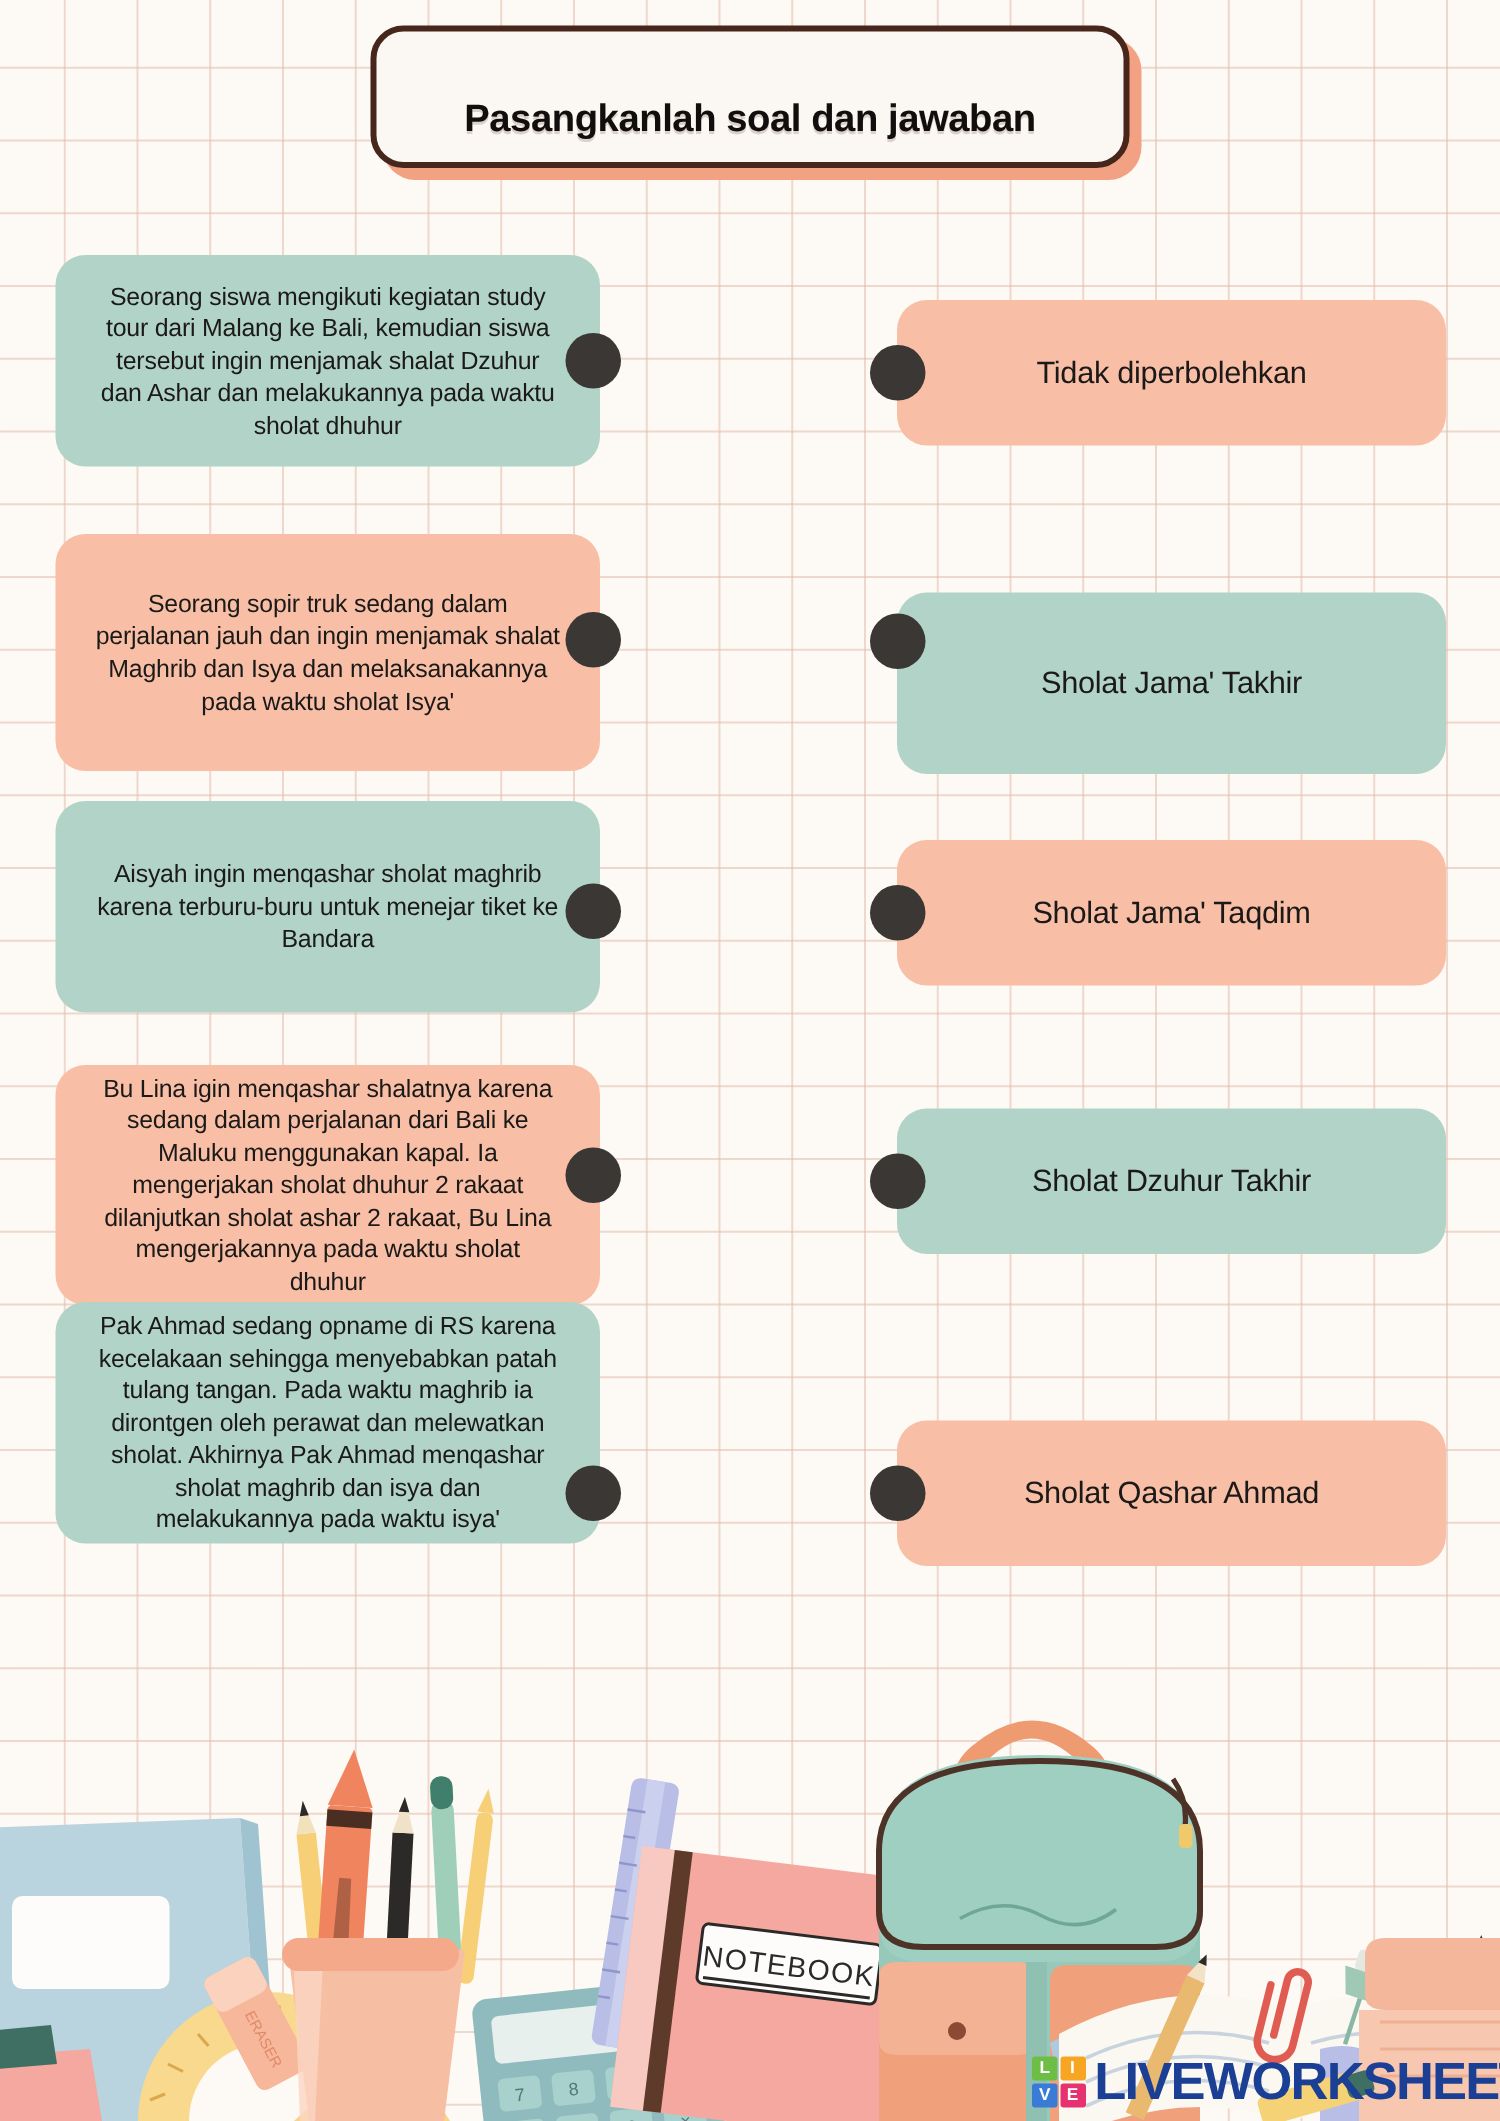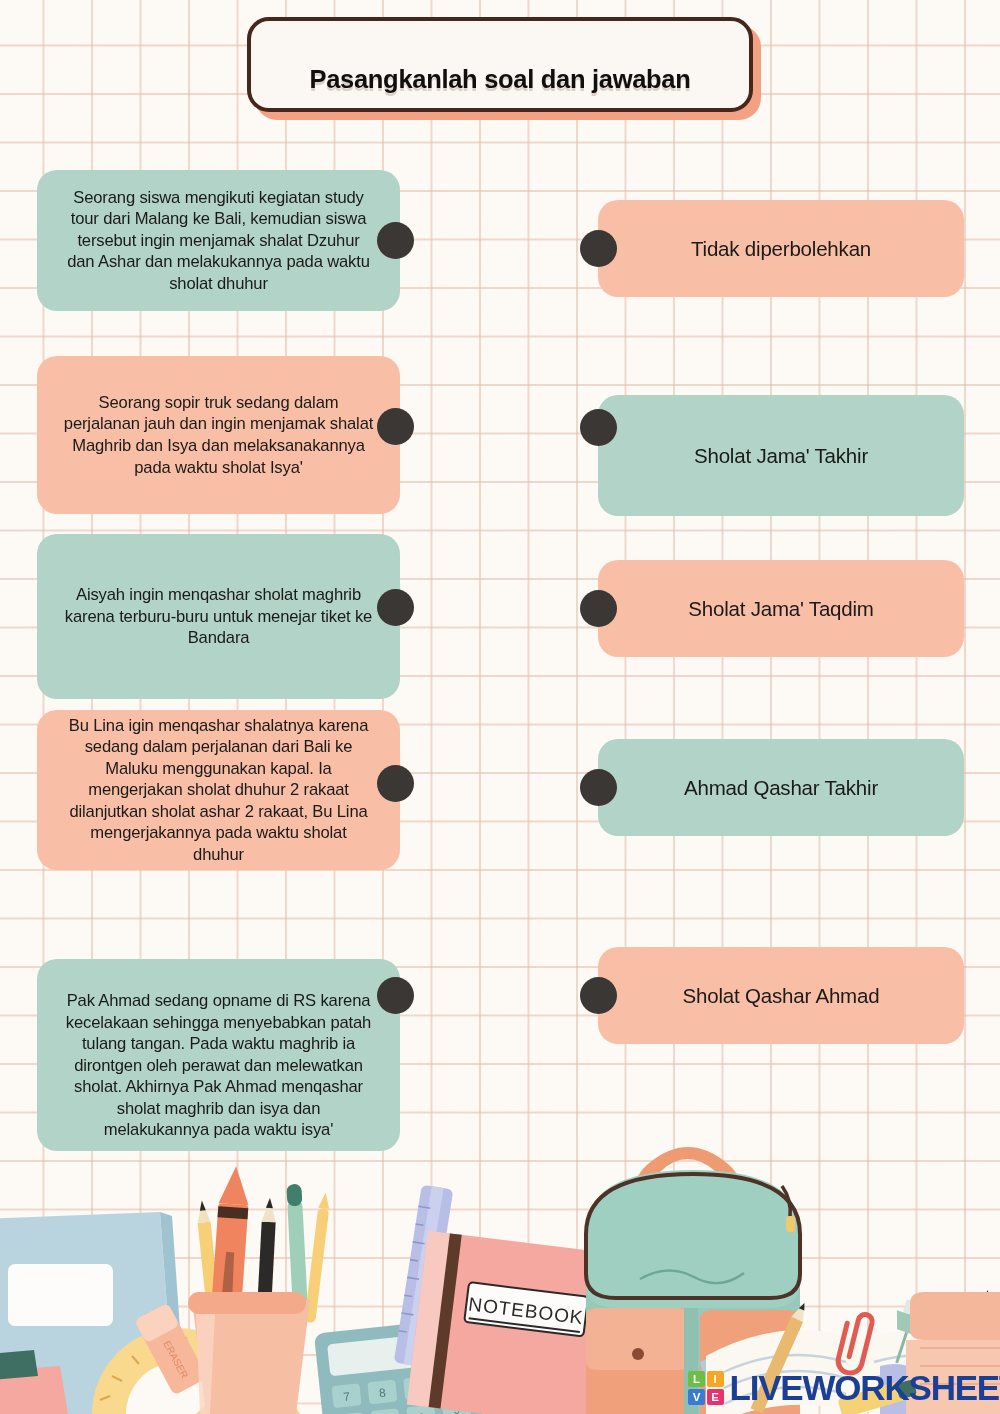--- a/index.html
+++ b/index.html
@@ -102,52 +102,52 @@
 <div class="qbox green" style="left:37px;top:170px;width:363px;height:141px;">
   <div class="qtext">Seorang siswa mengikuti kegiatan study tour dari Malang ke Bali, kemudian siswa tersebut ingin menjamak shalat Dzuhur dan Ashar dan melakukannya pada waktu sholat dhuhur</div>
 </div>
 <div class="dot" style="left:377px;top:222px;"></div>
 
 <div class="qbox salmon" style="left:37px;top:356px;width:363px;height:158px;">
   <div class="qtext">Seorang sopir truk sedang dalam perjalanan jauh dan ingin menjamak shalat Maghrib dan Isya dan melaksanakannya pada waktu sholat Isya'</div>
 </div>
 <div class="dot" style="left:377px;top:408px;"></div>
 
-<div class="qbox green" style="left:37px;top:534px;width:363px;height:165px;">
+<div class="qbox green" style="left:37px;top:534px;width:363px;height:141px;">
   <div class="qtext">Aisyah ingin menqashar sholat maghrib karena terburu-buru untuk menejar tiket ke Bandara</div>
 </div>
 <div class="dot" style="left:377px;top:589px;"></div>
 
 <div class="qbox salmon" style="left:37px;top:710px;width:363px;height:160px;">
   <div class="qtext">Bu Lina igin menqashar shalatnya karena sedang dalam perjalanan dari Bali ke Maluku menggunakan kapal. Ia mengerjakan sholat dhuhur 2 rakaat dilanjutkan sholat ashar 2 rakaat, Bu Lina mengerjakannya pada waktu sholat dhuhur</div>
 </div>
 <div class="dot" style="left:377px;top:765px;"></div>
 
-<div class="qbox green" style="left:37px;top:959px;width:363px;height:192px;align-items:flex-end;">
+<div class="qbox green" style="left:37px;top:868px;width:363px;height:161px;">
   <div class="qtext">Pak Ahmad sedang opname di RS karena kecelakaan sehingga menyebabkan patah tulang tangan. Pada waktu maghrib ia dirontgen oleh perawat dan melewatkan sholat. Akhirnya Pak Ahmad menqashar sholat maghrib dan isya dan melakukannya pada waktu isya'</div>
 </div>
 <div class="dot" style="left:377px;top:977px;"></div>
 
 <div class="abox salmon" style="left:598px;top:200px;width:366px;height:97px;align-items:center;">
   <div class="atext">Tidak diperbolehkan</div>
 </div>
 <div class="dot" style="left:580px;top:230px;"></div>
 
 <div class="abox green" style="left:598px;top:379px;width:366px;height:121px;margin-top:16px;">
   <div class="atext">Sholat Jama' Takhir</div>
 </div>
 <div class="dot" style="left:580px;top:409px;"></div>
 
 <div class="abox salmon" style="left:598px;top:560px;width:366px;height:97px;">
   <div class="atext">Sholat Jama' Taqdim</div>
 </div>
 <div class="dot" style="left:580px;top:590px;"></div>
 
 <div class="abox green" style="left:598px;top:739px;width:366px;height:97px;">
-  <div class="atext">Ahmad Qashar Takhir</div>
+  <div class="atext">Sholat Dzuhur Takhir</div>
 </div>
 <div class="dot" style="left:580px;top:769px;"></div>
 
 <div class="abox salmon" style="left:598px;top:947px;width:366px;height:97px;">
   <div class="atext">Sholat Qashar Ahmad</div>
 </div>
 <div class="dot" style="left:580px;top:977px;"></div>
 
 <div id="illustration">
 <svg width="1000" height="310" viewBox="0 0 1000 310" xmlns="http://www.w3.org/2000/svg">

